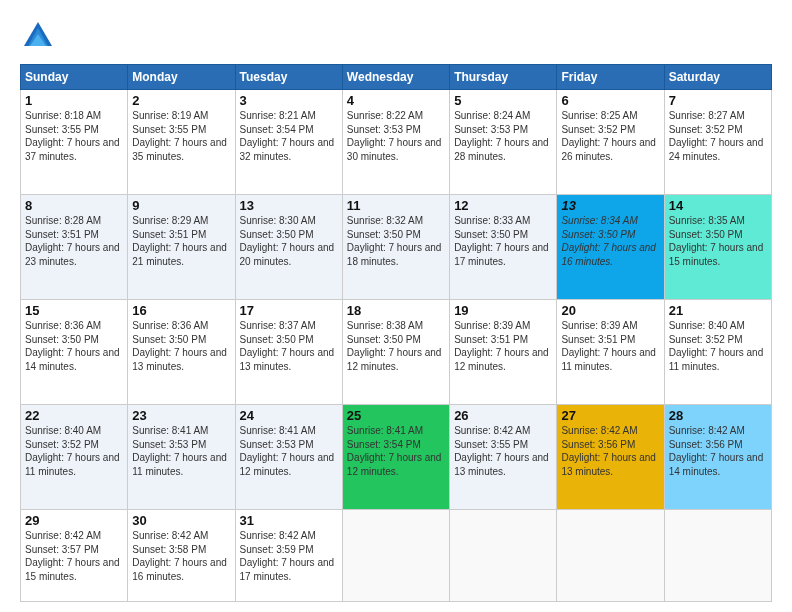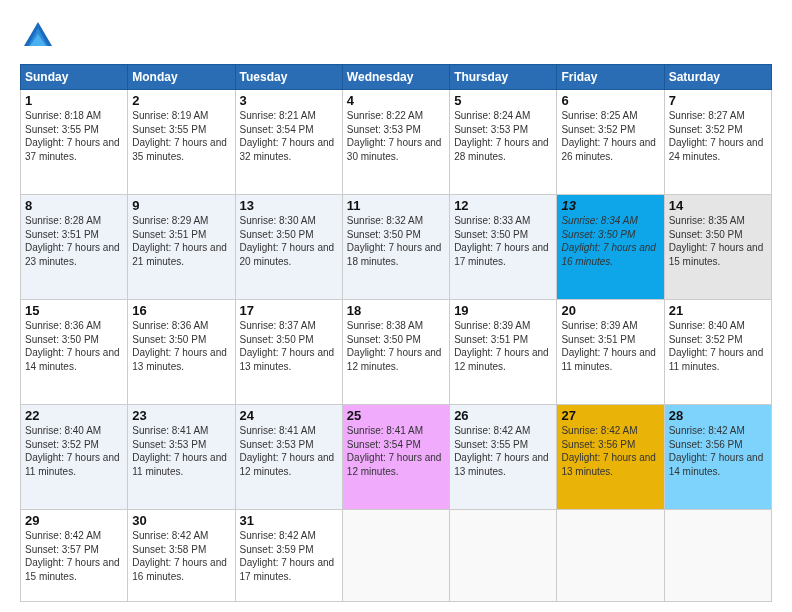--- a/index.html
+++ b/index.html
@@ -191,21 +191,21 @@
         <span class="cell-text">Sunrise: 8:32 AM<br>Sunset: 3:50 PM<br>Daylight: 7 hours and 18 minutes.</span>
       </td>
           <td style="background: rgb(238, 242, 249); margin-left: 20px;">
         <span class="day-num">12</span>
         <span class="cell-text">Sunrise: 8:33 AM<br>Sunset: 3:50 PM<br>Daylight: 7 hours and 17 minutes.</span>
       </td>
           <td style="background: #0ea5e9; font-style: italic;">
         <span class="day-num">13</span>
         <span class="cell-text">Sunrise: 8:34 AM<br>Sunset: 3:50 PM<br>Daylight: 7 hours and 16 minutes.</span>
       </td>
-          <td style="background: #e5e5e5;">
+          <td style="background: #5eead4;">
         <span class="day-num">14</span>
         <span class="cell-text">Sunrise: 8:35 AM<br>Sunset: 3:50 PM<br>Daylight: 7 hours and 15 minutes.</span>
       </td>
         </tr>
         <tr>
           <td>
         <span class="day-num">15</span>
         <span class="cell-text">Sunrise: 8:36 AM<br>Sunset: 3:50 PM<br>Daylight: 7 hours and 14 minutes.</span>
       </td>
           <td>
@@ -239,21 +239,21 @@
         <span class="cell-text">Sunrise: 8:40 AM<br>Sunset: 3:52 PM<br>Daylight: 7 hours and 11 minutes.</span>
       </td>
           <td style="background: rgb(238, 242, 249);">
         <span class="day-num">23</span>
         <span class="cell-text">Sunrise: 8:41 AM<br>Sunset: 3:53 PM<br>Daylight: 7 hours and 11 minutes.</span>
       </td>
           <td style="background: rgb(238, 242, 249);">
         <span class="day-num">24</span>
         <span class="cell-text">Sunrise: 8:41 AM<br>Sunset: 3:53 PM<br>Daylight: 7 hours and 12 minutes.</span>
       </td>
-          <td style="background: #f0abfc;">
+          <td style="background: #22c55e;">
         <span class="day-num">25</span>
         <span class="cell-text">Sunrise: 8:41 AM<br>Sunset: 3:54 PM<br>Daylight: 7 hours and 12 minutes.</span>
       </td>
           <td style="background: rgb(238, 242, 249); margin-left: 17px;">
         <span class="day-num">26</span>
         <span class="cell-text">Sunrise: 8:42 AM<br>Sunset: 3:55 PM<br>Daylight: 7 hours and 13 minutes.</span>
       </td>
           <td style="background: #eab308;">
         <span class="day-num">27</span>
         <span class="cell-text">Sunrise: 8:42 AM<br>Sunset: 3:56 PM<br>Daylight: 7 hours and 13 minutes.</span>

